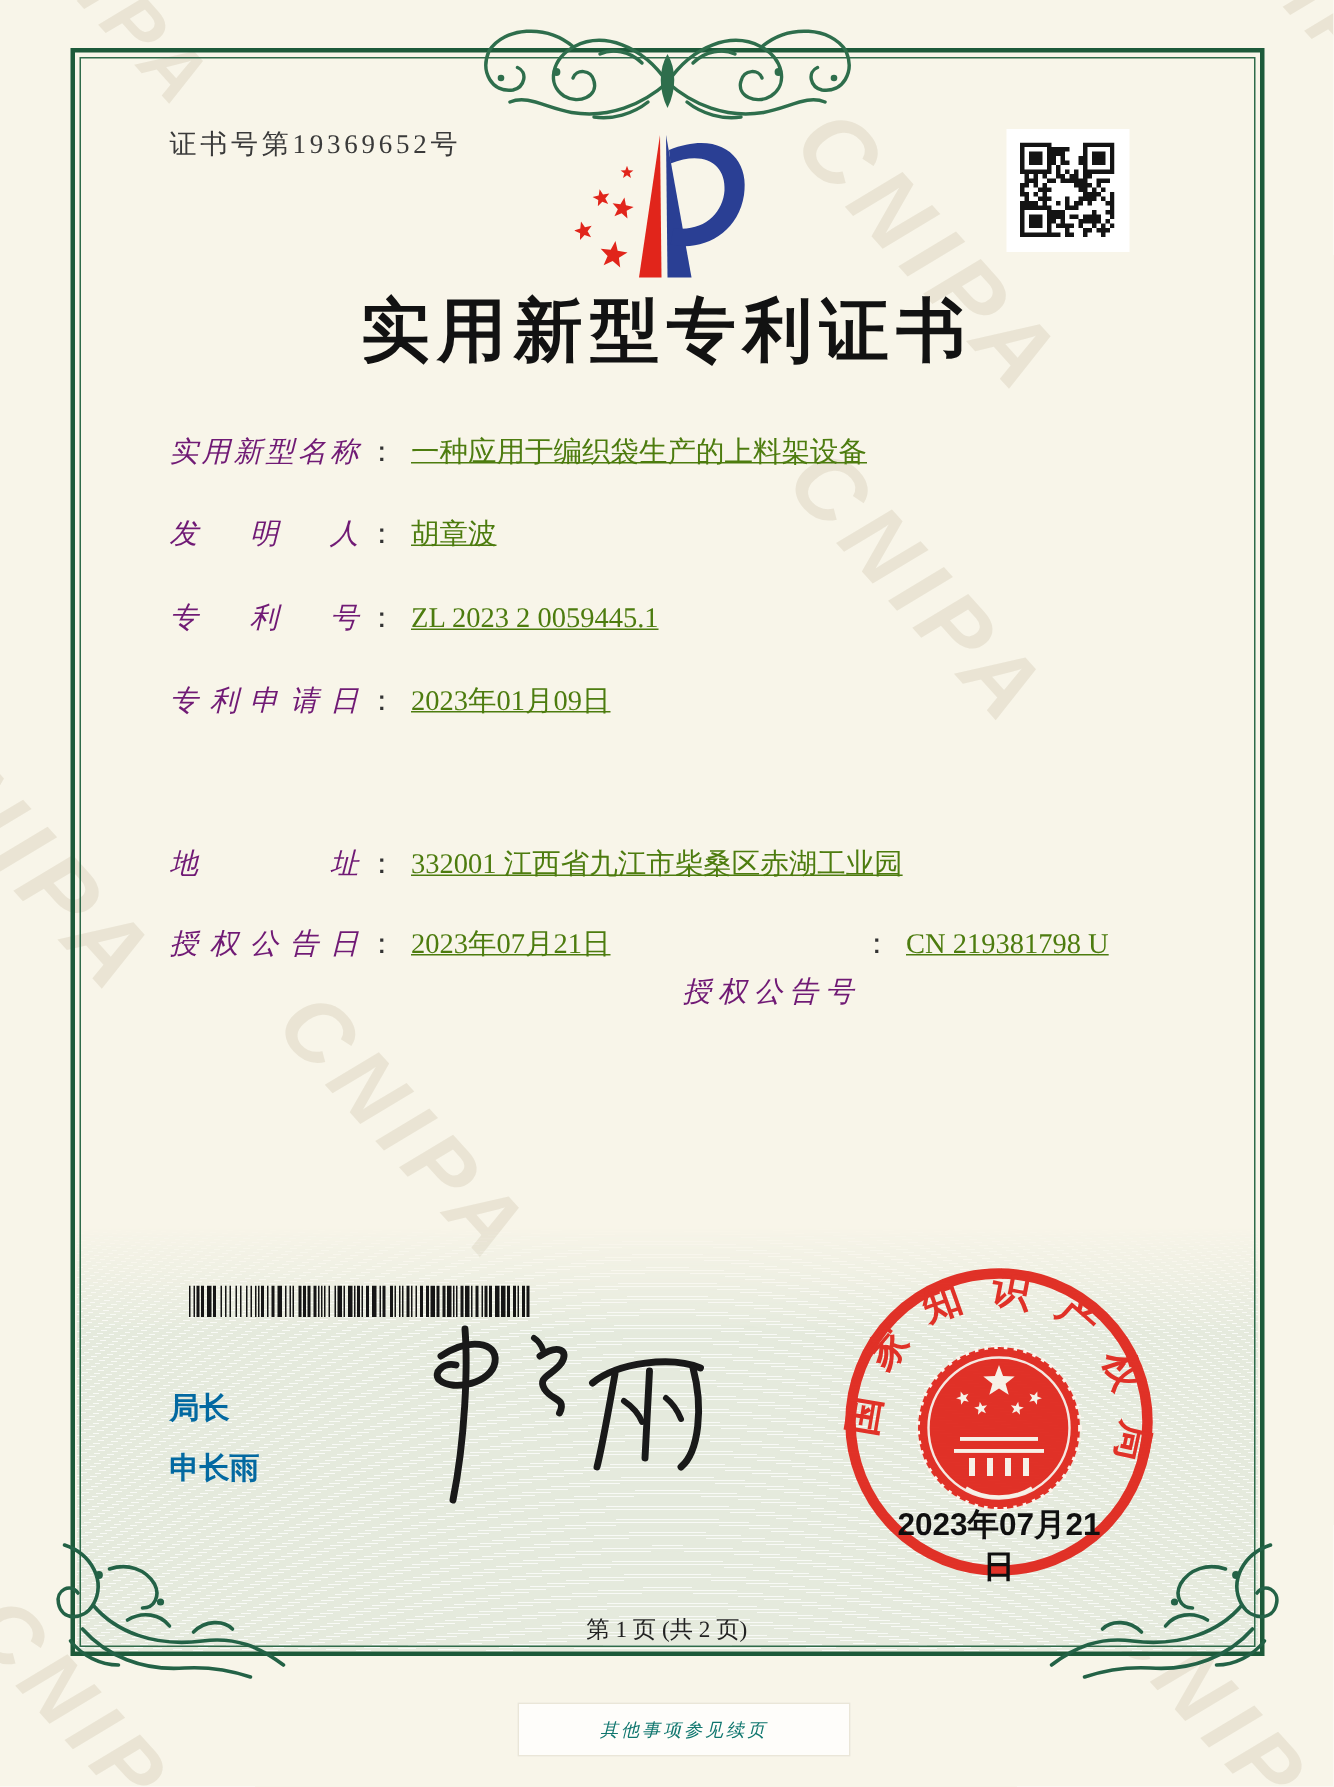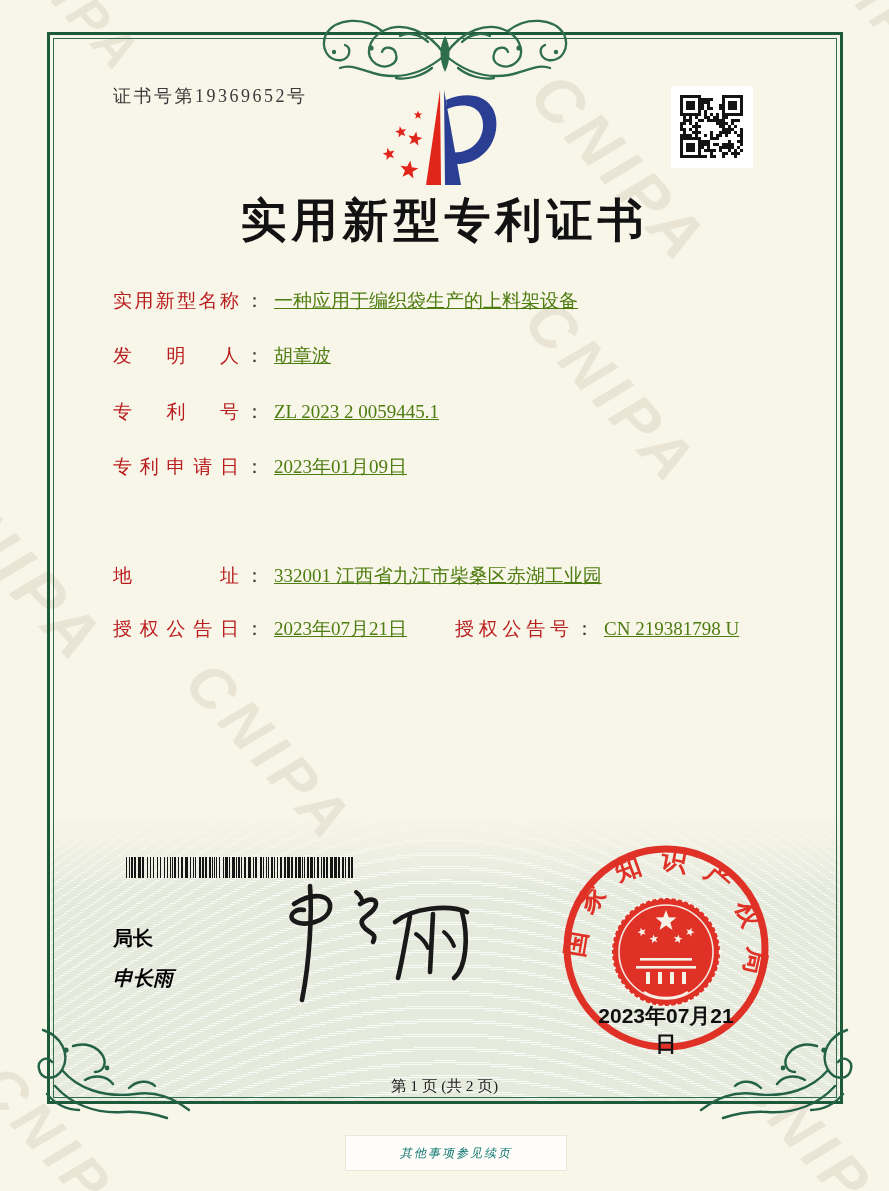--- a/index.html
+++ b/index.html
@@ -17,32 +17,32 @@
      background:repeating-radial-gradient(140% 120% at 50% -120%, rgba(255,255,255,0.75) 0 1px, rgba(255,255,255,0) 1px 7px), #e5eadd;
      -webkit-mask-image:linear-gradient(to bottom, transparent 0, #000 70px);
      mask-image:linear-gradient(to bottom, transparent 0, #000 70px);}
   .cert-no{position:absolute;left:113px;top:84px;font-size:18px;letter-spacing:2.5px;color:#3a3a3a;}
   .logo{position:absolute;left:383px;top:84px;}
   .qr-box{position:absolute;left:671px;top:86px;width:82px;height:82px;background:#fff;}
   .qr-box svg{position:absolute;left:9px;top:9px;}
   .title{position:absolute;left:0;top:190px;width:100%;text-align:center;font-size:46px;font-weight:700;
          letter-spacing:5px;color:#121212;}
   .frow{position:absolute;left:113px;width:690px;font-size:19px;white-space:nowrap;}
-  .flabel{display:inline-block;width:126px;text-align:justify;text-align-last:justify;color:#b91c1c;vertical-align:top;}
+  .flabel{display:inline-block;width:126px;text-align:justify;text-align-last:justify;color:#701a75;vertical-align:top;font-style:italic;}
   .fcolon{display:inline-block;margin:0 10px 0 6px;color:#333;}
   .fvalue{color:#4d7c0f;text-decoration:underline;}
   .grant-right{position:absolute;left:342px;top:0;}
-  .flabel.w114{width:114px;}
+  .flabel.w114{width:114px;margin-top:32px;}
   .notice{position:absolute;left:113px;top:654px;width:666px;font-size:17.5px;line-height:1.93;
           text-align:justify;font-style:italic;color:#222;}
   .notice p{margin:0 0 10px 0;text-indent:2em;}
   .barcode{position:absolute;left:126px;top:857px;}
   .officer{position:absolute;left:113px;font-family:"Liberation Sans", sans-serif;font-weight:700;
-           font-size:20px;color:#000000;}
-  .officer.t1{top:925px;} .officer.t2{top:965px;font-style:italic;}
+           font-size:20px;color:#0369a1;}
+  .officer.t1{top:925px;} .officer.t2{top:965px;}
   .signature{position:absolute;left:252px;top:882px;}
   .seal{position:absolute;left:560px;top:842px;}
   .seal-date{position:absolute;left:595px;top:1002px;width:142px;text-align:center;
              font-family:"Liberation Sans", sans-serif;font-weight:700;font-size:21px;color:#101010;}
   .page-no{position:absolute;left:0;top:1076px;width:100%;text-align:center;font-size:15.5px;color:#222;}
   .note-box{position:absolute;left:345px;top:1135px;width:220px;height:34px;background:#fefdfa;
             border:1px solid #eae6d8;display:flex;align-items:center;justify-content:center;
             font-size:12px;font-style:italic;color:#0f766e;letter-spacing:2px;}
   .ornament, .corner{position:absolute;pointer-events:none;}
 </style>

